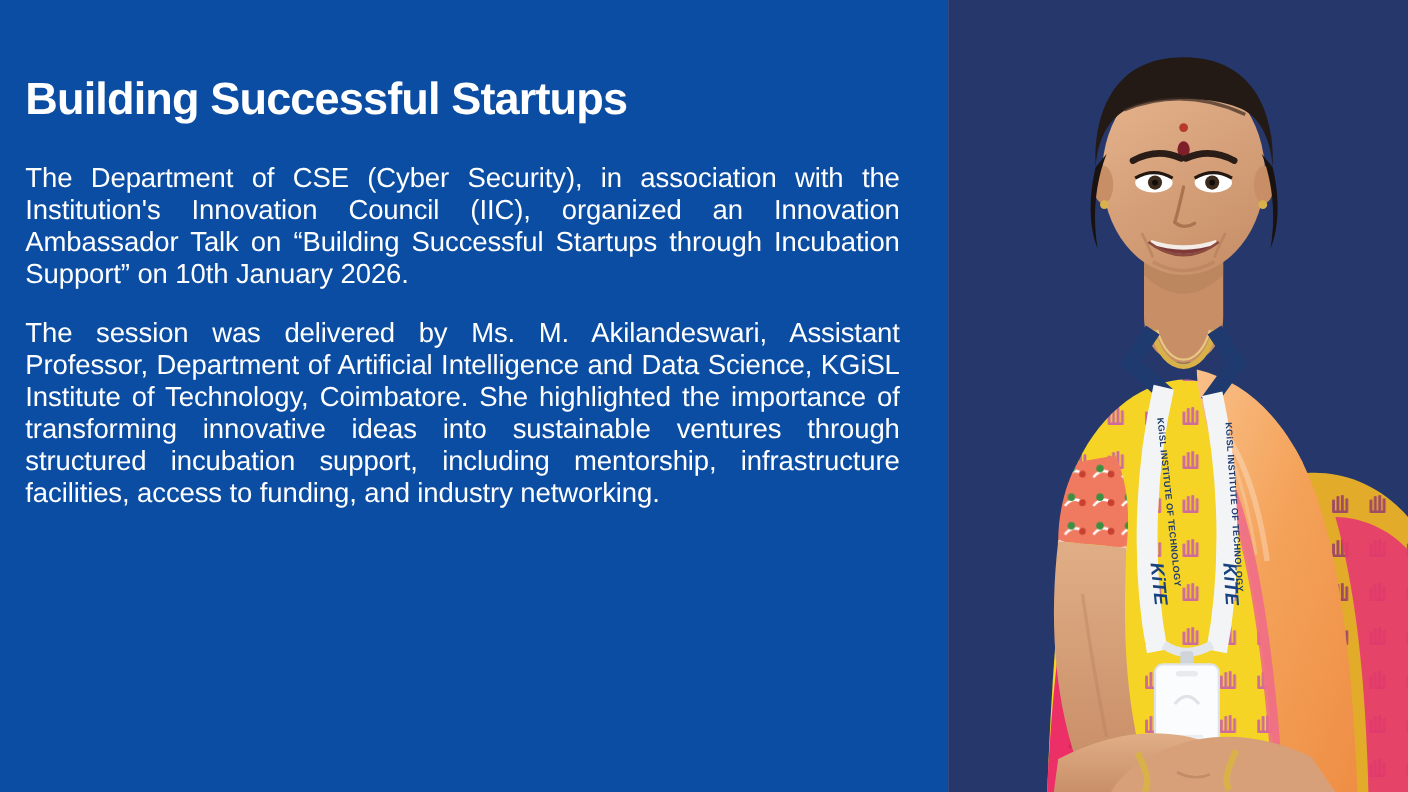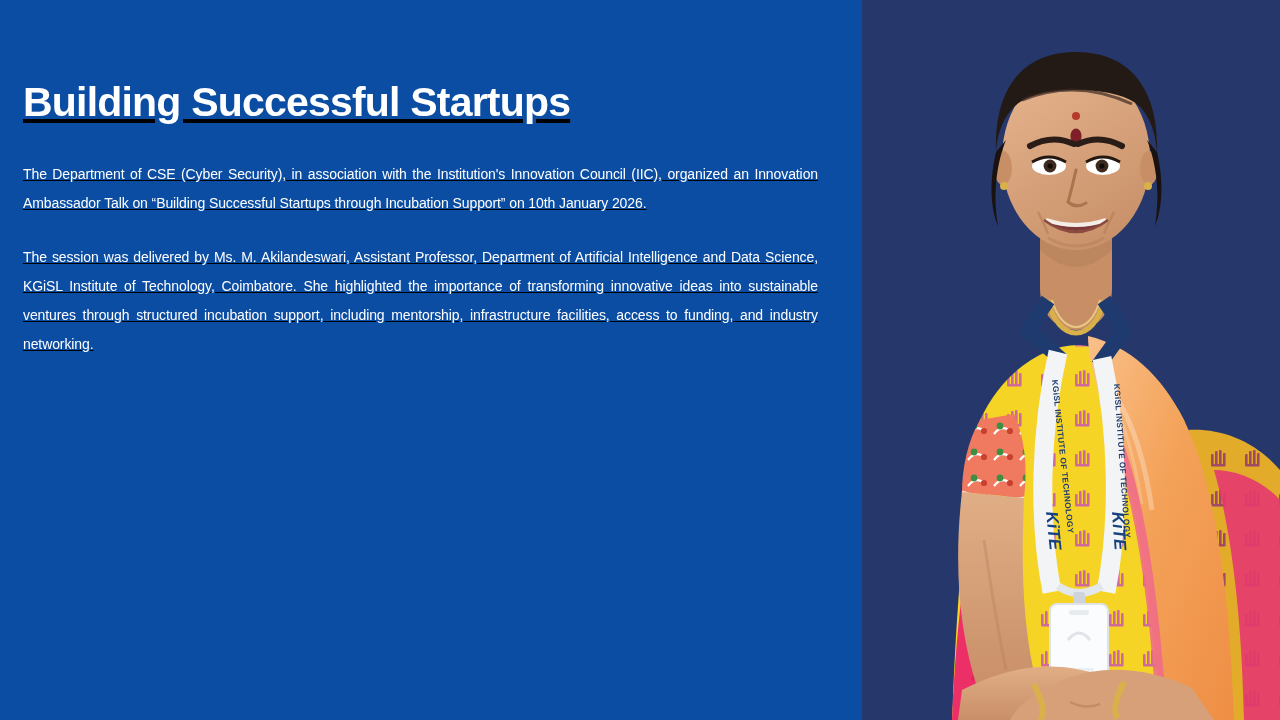--- a/index.html
+++ b/index.html
@@ -25,36 +25,35 @@
   .panel-right {
     position: absolute;
     left: 862px; top: 0;
     width: 418px; height: 720px;
     background: #26386b;
   }
   
   .text-col {
     position: absolute;
     left: 23px;
-    top: 80px;
+    top: 68px;
     width: 795px;
-    text-decoration: underline;
   }
   .slide-title {
     margin: 0 0 34px 0;
     font-size: 41px;
     line-height: 1.12;
     font-weight: 700;
     letter-spacing: -0.8px;
     color: #ffffff;
     font-family: "Liberation Sans", sans-serif;
   }
   .body-par {
     margin: 0 0 25px 0;
-    font-size: 14px;
+    font-size: 25px;
     line-height: 29px;
     color: #ffffff;
     text-align: justify;
     letter-spacing: -0.1px;
     font-family: "Liberation Sans", sans-serif;
   }
   .body-par:last-child { margin-bottom: 0; }
 
   
   .portrait {

